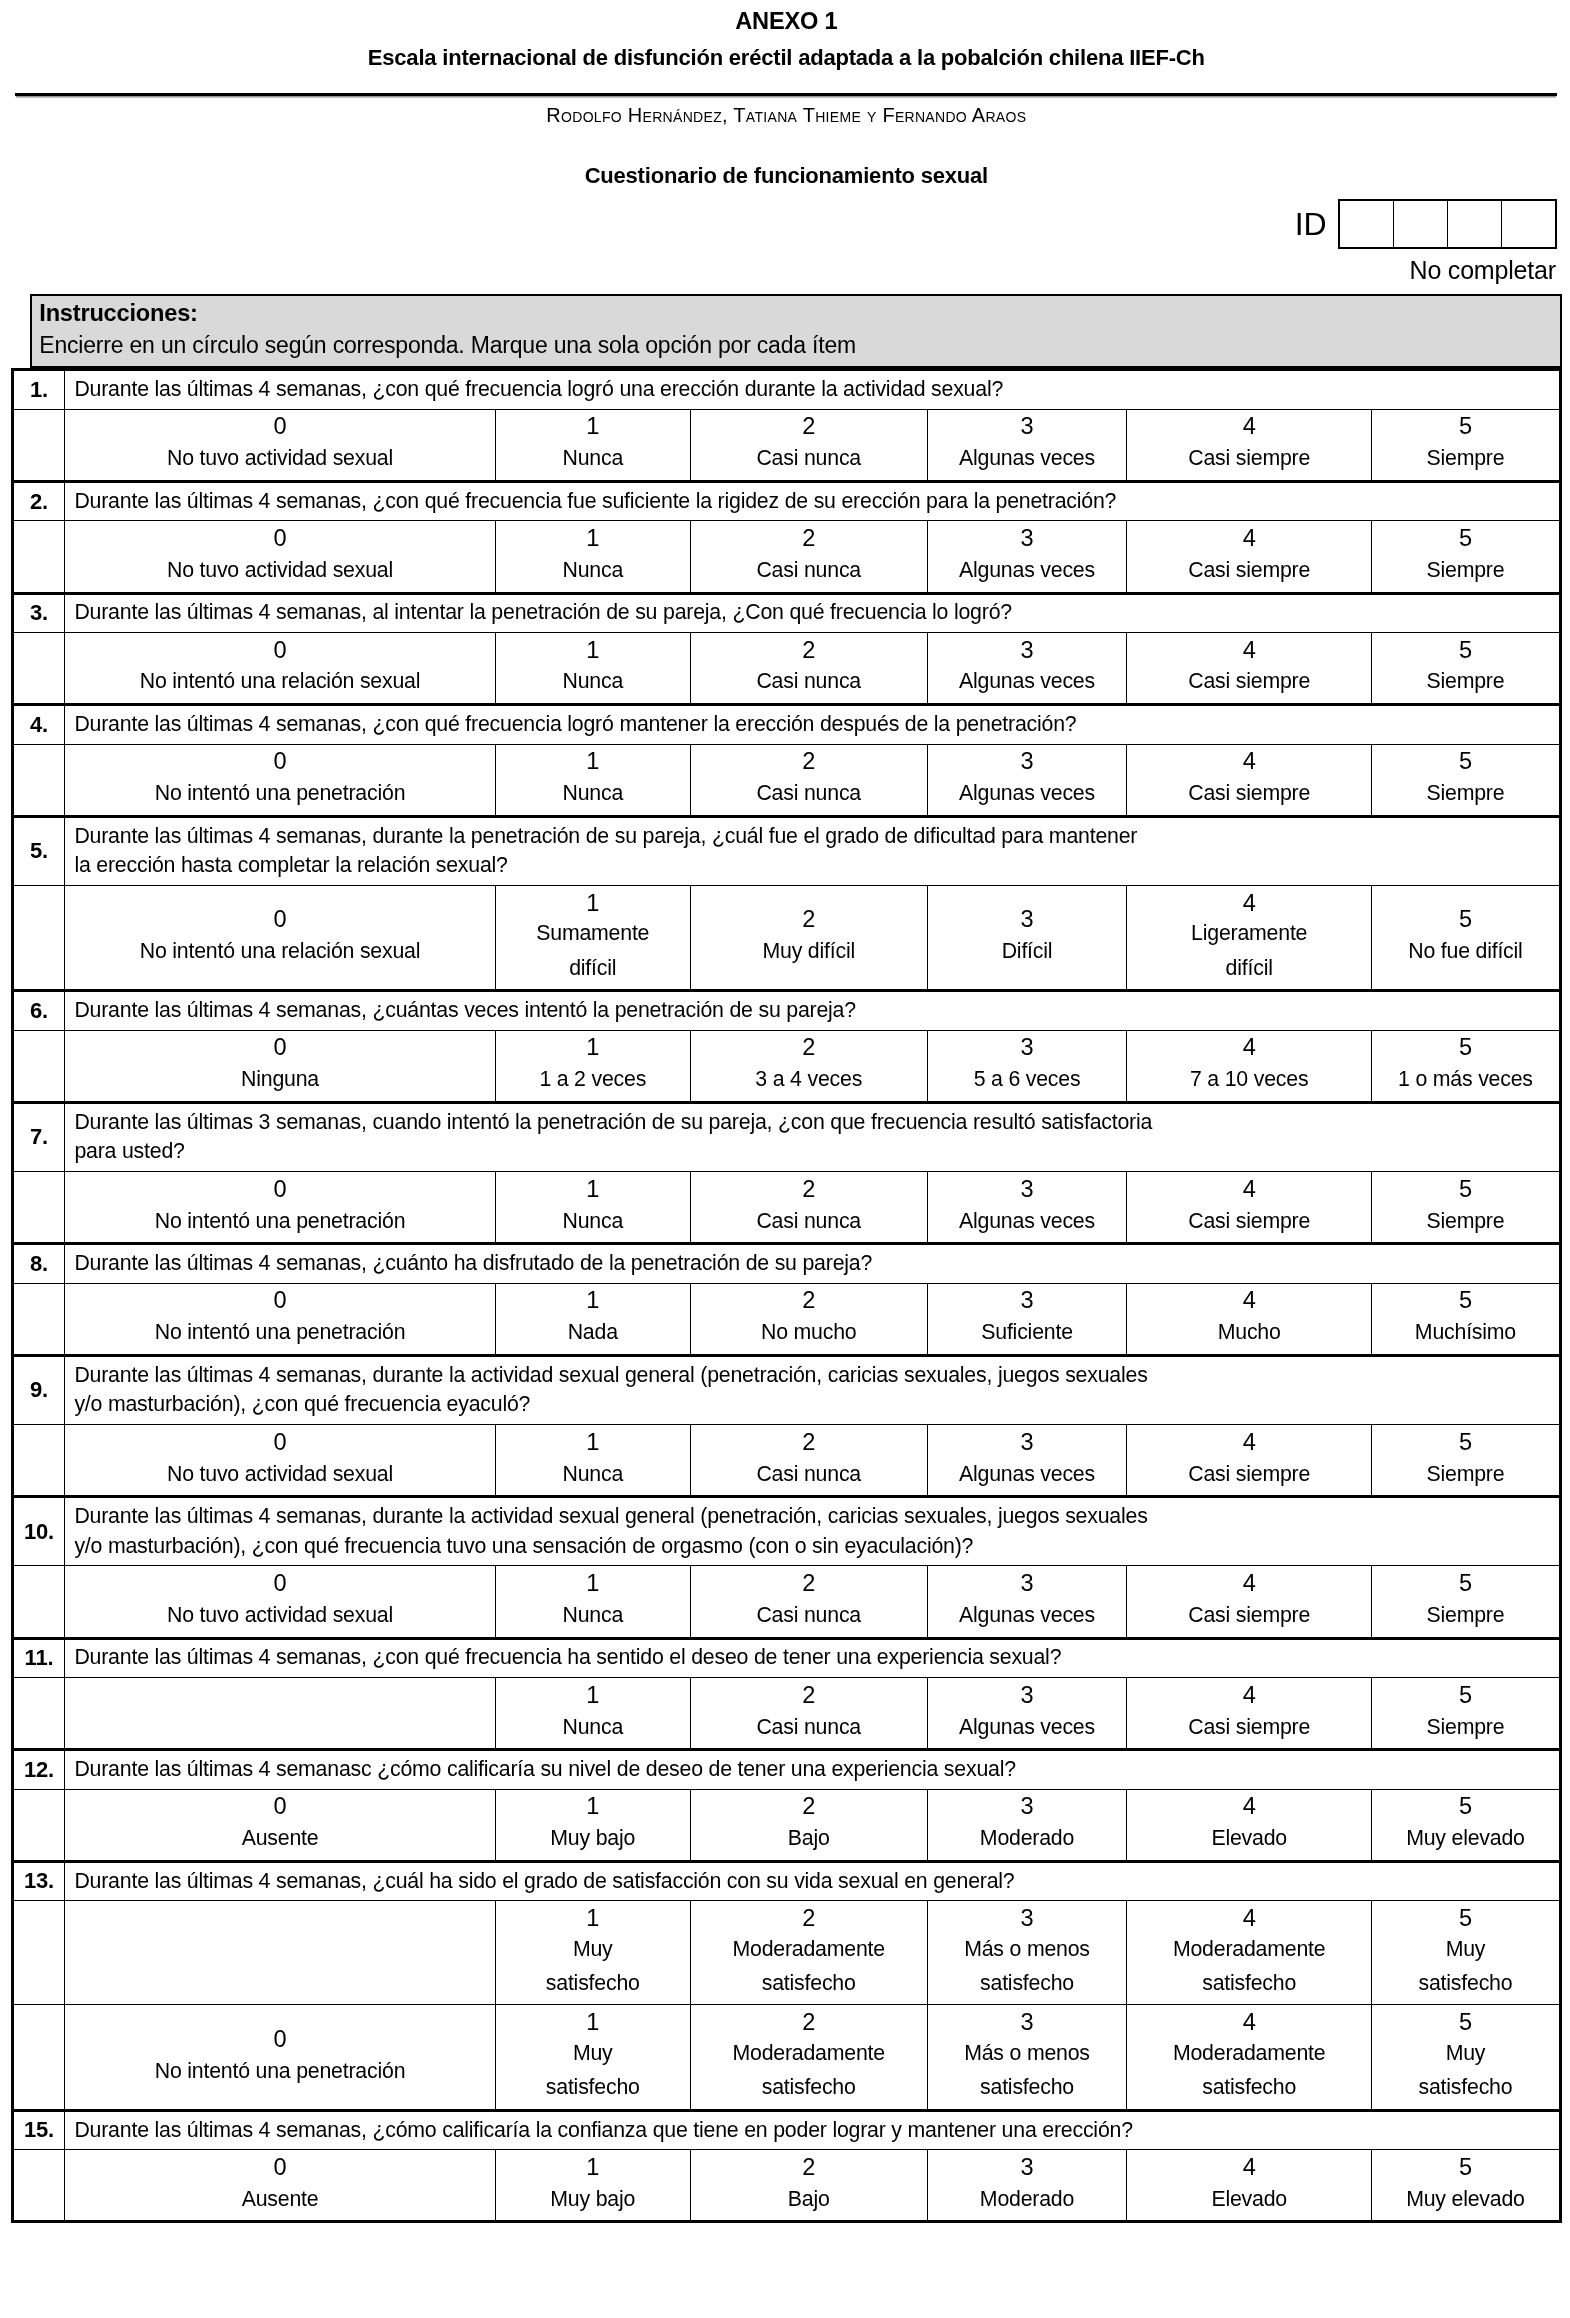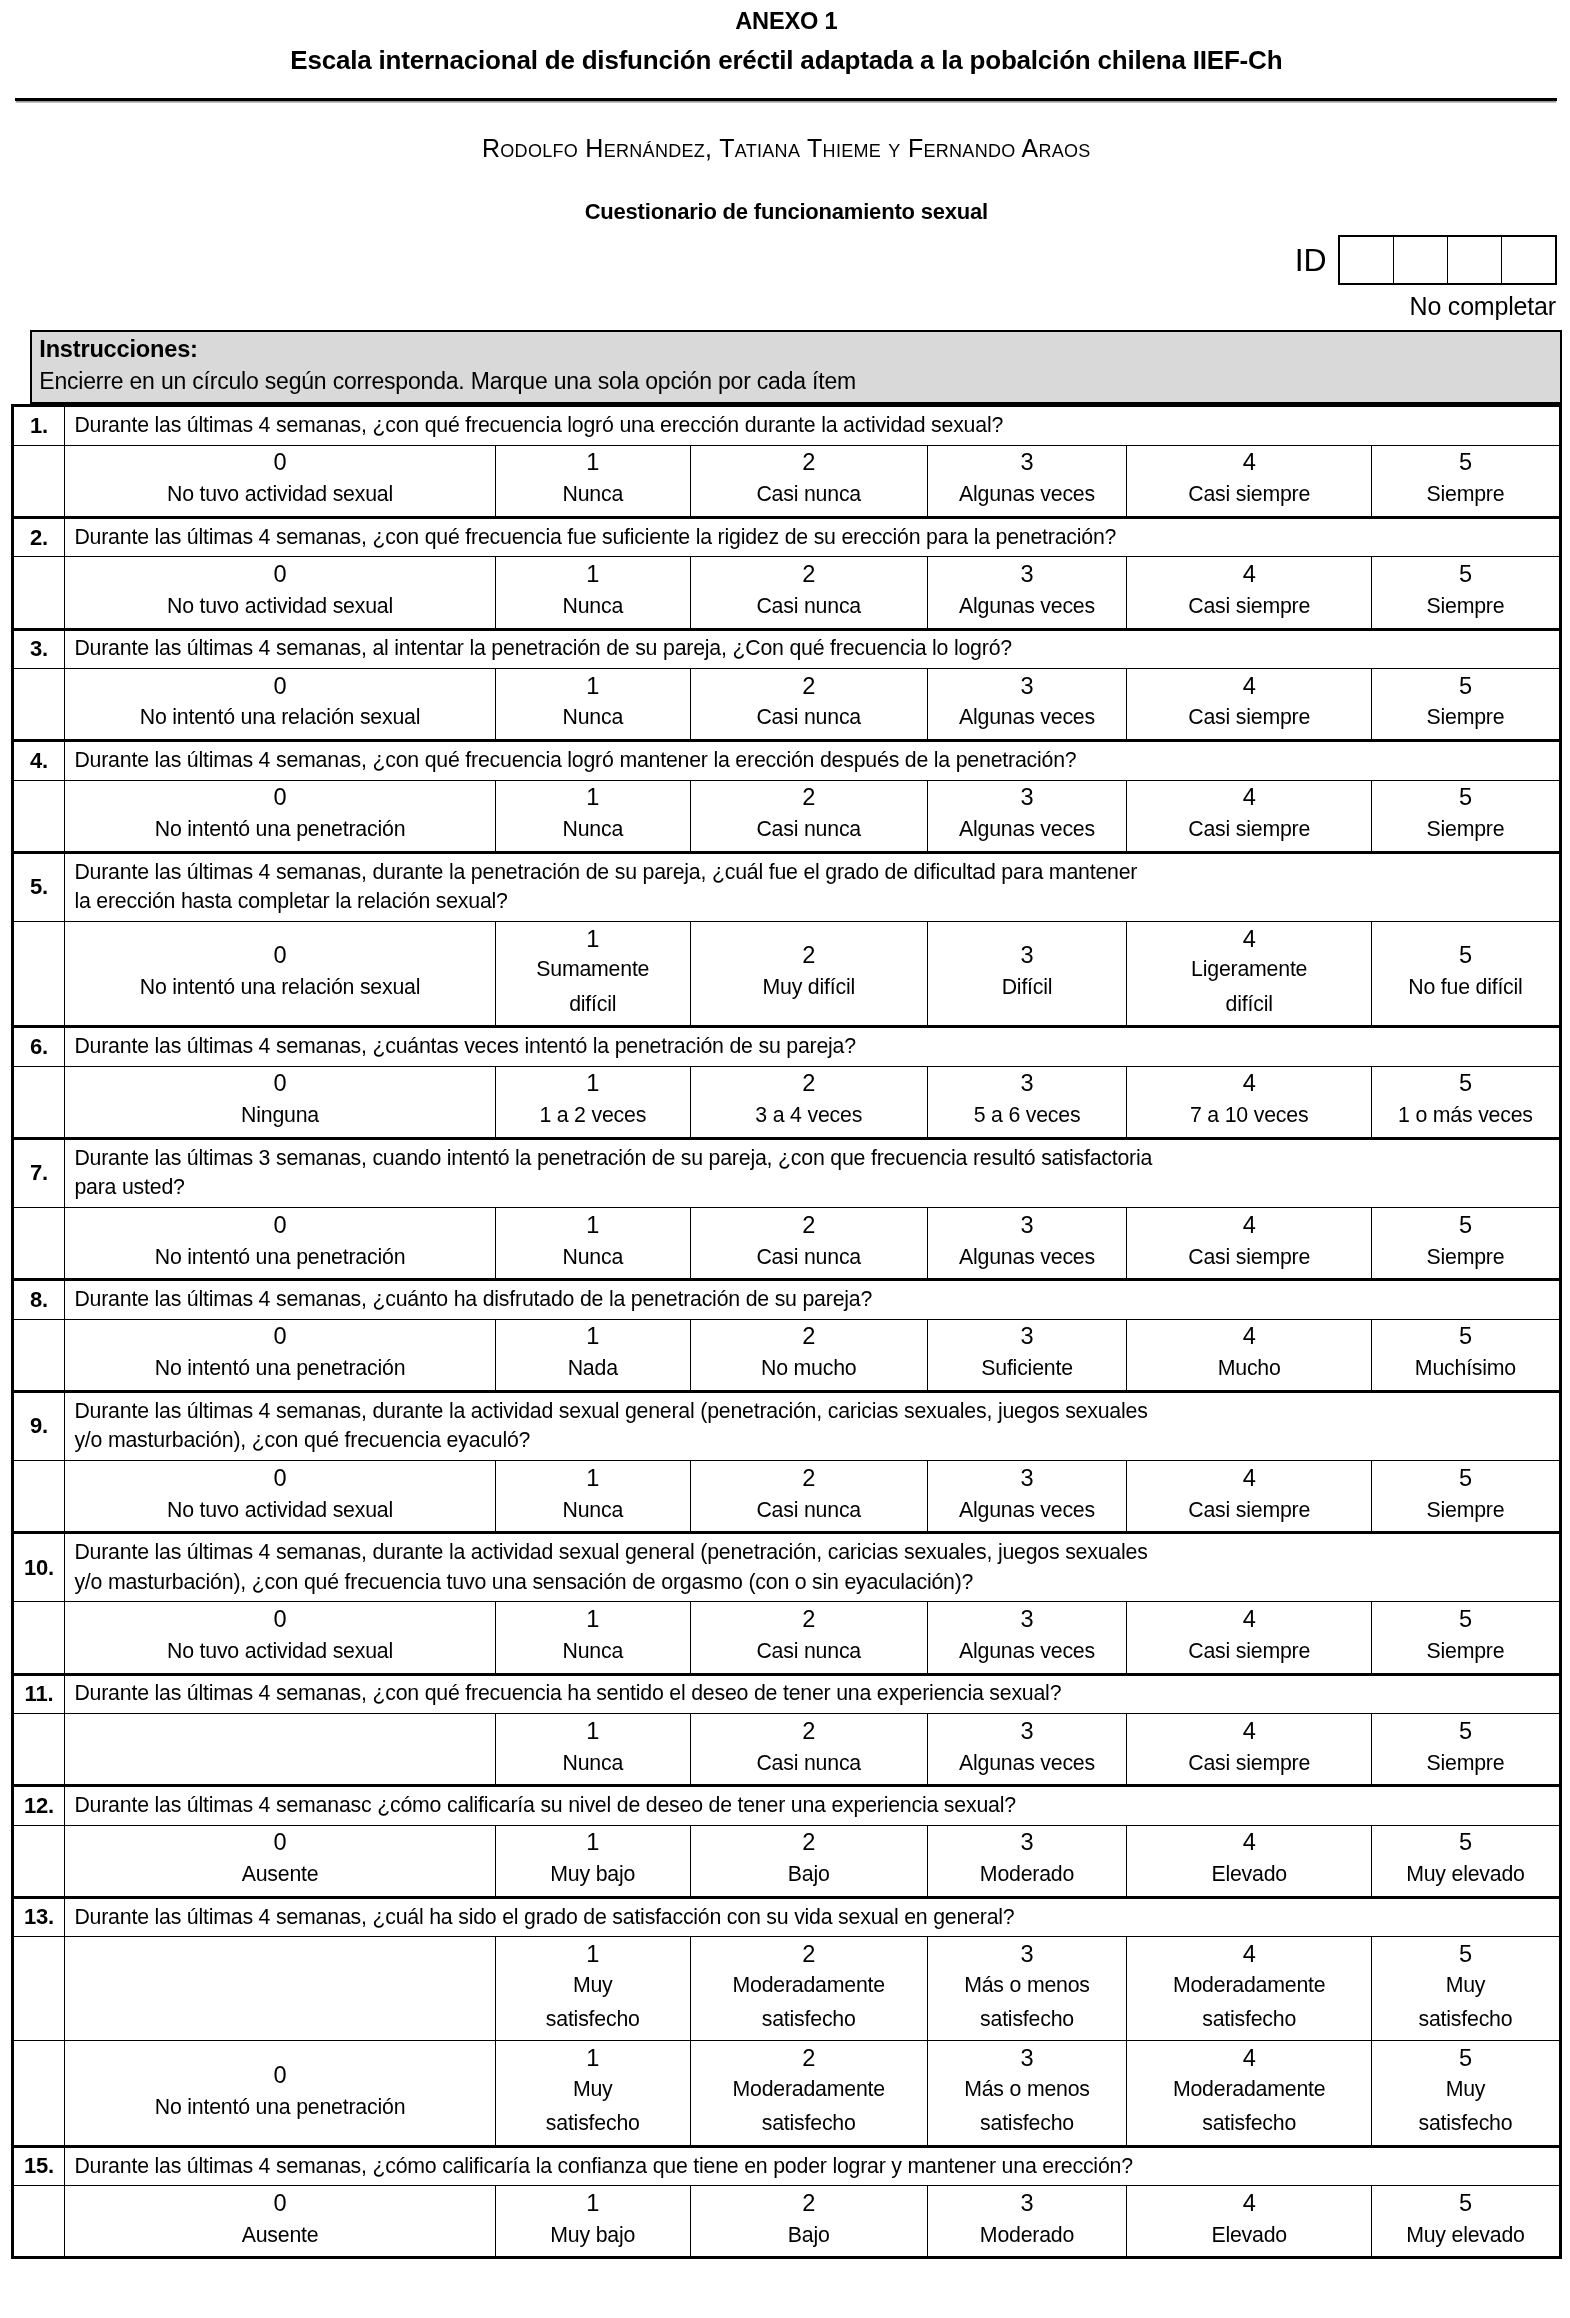--- a/index.html
+++ b/index.html
@@ -6,24 +6,24 @@
   body{
     width:1571px;height:2319px;overflow:hidden;
     color:#000;
     font-family:"Liberation Sans", sans-serif;
     letter-spacing:-0.2px;
   }
   .page{padding:3px 9.1px 0 10.7px;}
 
   
   .h-annex{text-align:center;font-weight:bold;font-size:23.6px;margin-top:4.6px;}
-  .h-title{text-align:center;font-weight:bold;font-size:26px;margin-top:10.7px;}
+  .h-title{text-align:center;font-weight:bold;font-size:22px;margin-top:10.7px;}
   .rule{height:0;border:none;border-top:3px solid #000;margin:21.3px 4.6px 0 4.6px;
         box-shadow:0 2.3px 0 -0.8px #8a8a8a;}
-  .h-authors{text-align:center;font-size:25px;margin-top:33px;
+  .h-authors{text-align:center;font-size:20px;margin-top:8px;
              font-variant:small-caps;letter-spacing:0.3px;}
   .h-sub{text-align:center;font-weight:bold;font-size:22px;margin-top:36px;}
 
   
   .id-row{display:flex;justify-content:flex-end;align-items:center;
           gap:12px;margin-top:10.7px;padding-right:4.6px;}
   .id-label{font-size:32px;line-height:1;}
   .id-boxes{display:flex;border:2.3px solid #000;height:46px;background:#fff;}
   .id-box{width:53px;border-left:1.5px solid #000;}
   .id-box:first-child{border-left:none;}

